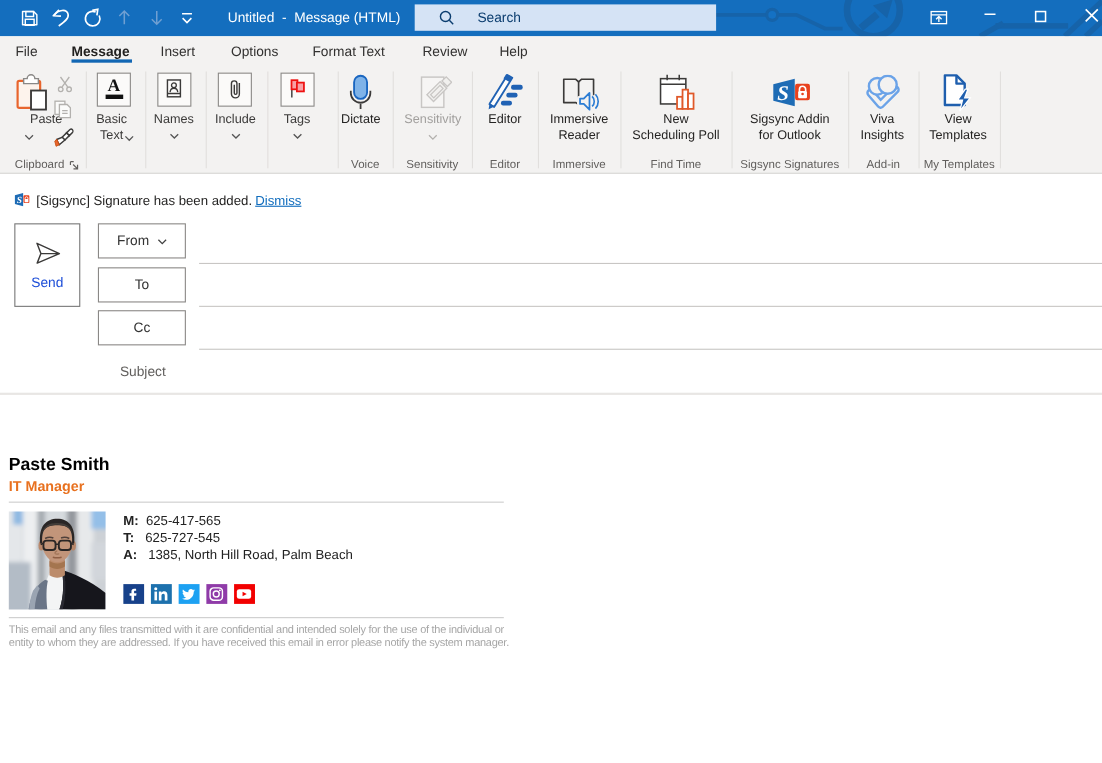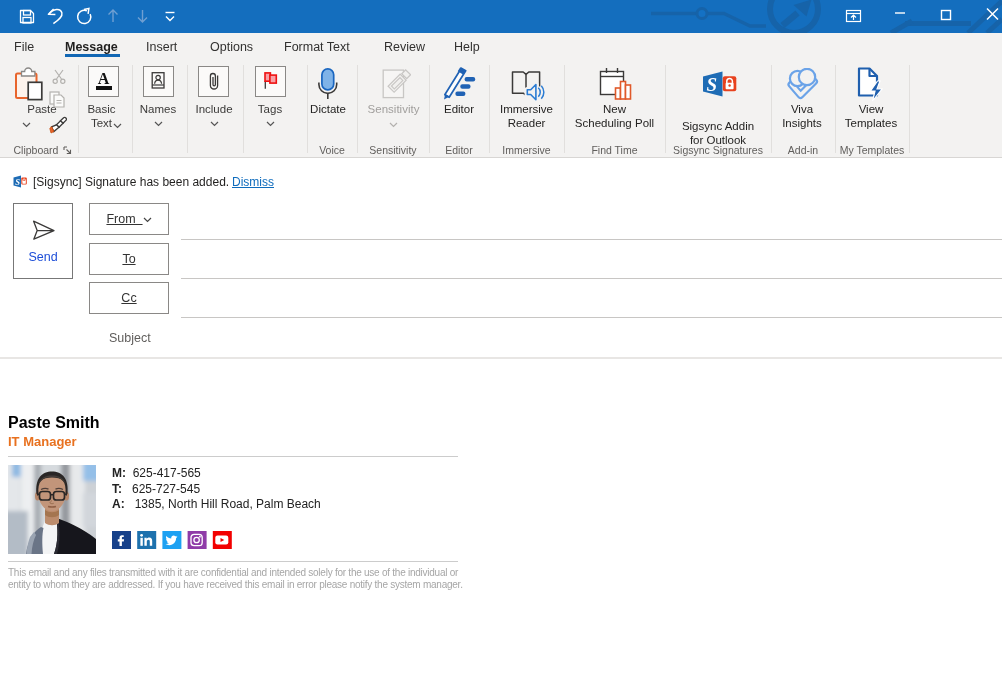--- a/index.html
+++ b/index.html
@@ -16,21 +16,21 @@
 #menubar { position:absolute; top:33px; left:0; width:1002px; height:27px; background:#f3f2f1; }
 .tab { position:absolute; top:7px; font-size:12.5px; color:#323130; }
 
 #ribbon { position:absolute; top:60px; left:0; width:1002px; height:98px; background:#f3f2f1; border-bottom:1px solid #d8d6d4; }
 .vsep { position:absolute; top:5px; height:88px; width:1px; background:#e1dfdd; }
 .grouplabel { position:absolute; top:84px; font-size:10.5px; color:#605e5c; text-align:center; }
 .biglabel { position:absolute; font-size:11.5px; color:#444; text-align:center; line-height:13.5px; }
 .iconbox { position:absolute; top:6px; width:34px; height:34px; border:1px solid #8a8886; background:#fbfaf9; }
 
 
-.fieldbtn { position:absolute; border:1px solid #8a8886; background:#fff; color:#333; font-size:12.5px; text-align:center;text-decoration:underline; }
+.fieldbtn { position:absolute; border:1px solid #8a8886; background:#fff; color:#333; font-size:12.5px; text-align:center; }
 .fline { position:absolute; left:181px; width:821px; height:1px; background:#c8c6c4; }
 
 .sig { font-family:"Liberation Sans", sans-serif; }
 </style>
 </head>
 <body>
 <div id="root">
 
   <div id="titlebar">
     <svg class="abs" style="top:0;left:0" width="1002" height="33" viewBox="0 0 1002 33">
@@ -67,20 +67,28 @@
 
       <g stroke="#fff" fill="none" stroke-width="1.2">
         <rect x="846.5" y="10.5" width="14" height="11"></rect>
         <path d="M846.5 13.5 h 14"></path>
         <path d="M853.5 20 v -4 M 851 17.5 l 2.5 -2.5 l 2.5 2.5"></path>
         <path d="M895 13 h 10" stroke-width="1.4"></path>
         <rect x="941.5" y="10.5" width="9" height="9" stroke-width="1.4"></rect>
         <path d="M987 8.5 l 11 11 M 998 8.5 l -11 11" stroke-width="1.5"></path>
       </g>
     </svg>
+    <div id="titletext">Untitled&nbsp;&nbsp;-&nbsp;&nbsp;Message (HTML)</div>
+    <div id="searchbox">
+      <svg class="abs" style="left:22px;top:5px" width="14" height="14" viewBox="0 0 14 14">
+          <circle cx="6" cy="6" r="4.6" fill="none" stroke="#0b3d6f" stroke-width="1.3"></circle>
+          <line x1="9.5" y1="9.5" x2="13" y2="13" stroke="#0b3d6f" stroke-width="1.3"></line>
+        </svg>
+      <div id="searchtext">Search</div>
+    </div>
   </div>
 
   <div id="menubar">
     <div class="tab" style="left:14px">File</div>
     <div class="tab" style="left:65px;font-weight:bold;color:#201f1e">Message</div>
     <div class="abs" style="left:64.5px;top:20.5px;width:55px;height:3.5px;background:#1267b4"></div>
     <div class="tab" style="left:146px">Insert</div>
     <div class="tab" style="left:210px">Options</div>
     <div class="tab" style="left:284px">Format Text</div>
     <div class="tab" style="left:384px">Review</div>
@@ -244,21 +252,21 @@
     <div class="biglabel" style="left:564px;top:43px;width:101px;color:#252423">New<br>Scheduling Poll</div>
 
     <svg class="abs" style="left:702px;top:11px" width="35" height="26" viewBox="0 0 35 26">
       <path d="M1 5.5 L 20.5 0.5 V 25.5 L 1 20.5 Z" fill="#1e6cb5"></path>
       <text x="4.5" y="19.5" font-family="Liberation Serif, serif" font-style="italic" font-weight="bold" font-size="19" fill="#fff">S</text>
       <rect x="20.8" y="5.2" width="13.5" height="15" rx="2" fill="#e8421e"></rect>
       <path d="M24.8 12 v -1.8 a 2.8 2.8 0 0 1 5.6 0 V 12" fill="none" stroke="#fff" stroke-width="1.5"></path>
       <rect x="23.6" y="11.8" width="8" height="6.5" rx="1" fill="#fff"></rect>
       <circle cx="27.6" cy="14.5" r="1.2" fill="#e8421e"></circle>
     </svg>
-    <div class="biglabel" style="left:668px;top:60px;width:100px;color:#252423">Sigsync Addin<br>for Outlook</div>
+    <div class="biglabel" style="left:668px;top:43px;width:100px;color:#252423">Sigsync Addin<br>for Outlook</div>
 
     <svg class="abs" style="left:786px;top:8px" width="34" height="33" viewBox="0 0 34 33">
       <path d="M5.5 16.5 L 14.5 27 L 28 13.5" fill="none" stroke="#6ba3e8" stroke-width="8" stroke-linecap="round" stroke-linejoin="round"></path>
       <path d="M5.5 16.5 L 14.5 27 L 28 13.5" fill="none" stroke="#f3f2f1" stroke-width="3.6" stroke-linecap="round" stroke-linejoin="round"></path>
       <circle cx="11.5" cy="10.5" r="7.6" fill="#f3f2f1" stroke="#6ba3e8" stroke-width="2.2"></circle>
       <circle cx="21" cy="9" r="8.2" fill="#f3f2f1" stroke="#6ba3e8" stroke-width="2.2"></circle>
     </svg>
     <div class="biglabel" style="left:771px;top:43px;width:62px;color:#252423">Viva<br>Insights</div>
 
     <svg class="abs" style="left:857px;top:7px" width="30" height="36" viewBox="0 0 30 36">

